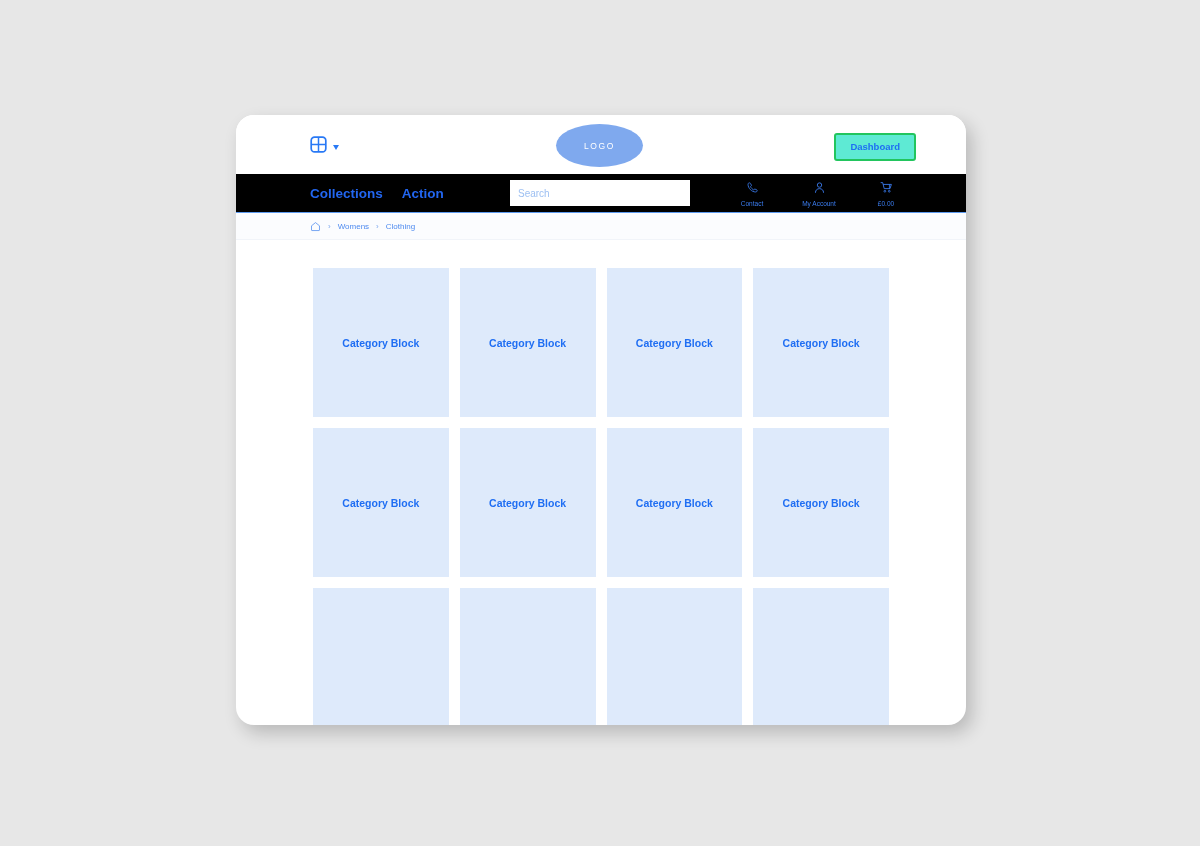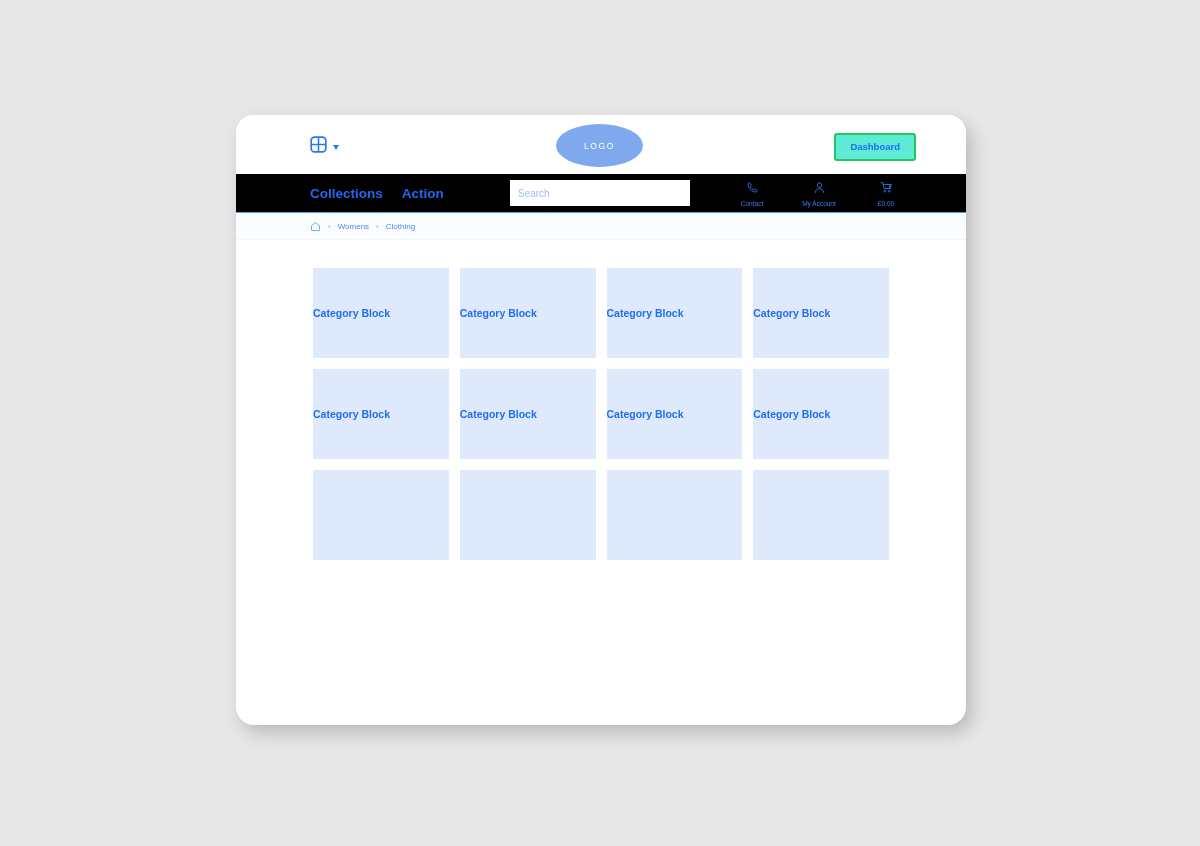--- a/index.html
+++ b/index.html
@@ -211,24 +211,24 @@
 
   
   #category-grid {
     display: grid;
     grid-template-columns: repeat(4, 1fr);
     gap: 11px;
     margin-top: 12px;
   }
   .category-block {
     background: #deeafb;
-    height: 90px;
-    display: flex;
-    align-items: center;
-    justify-content: flex-start;
+    height: 149px;
+    display: flex;
+    align-items: center;
+    justify-content: center;
     cursor: pointer;
   }
   .category-block .cat-label {
     color: #1f6ef3;
     font-size: 10.5px;
     font-weight: bold;
     white-space: nowrap;
   }
 </style>
 </head>

